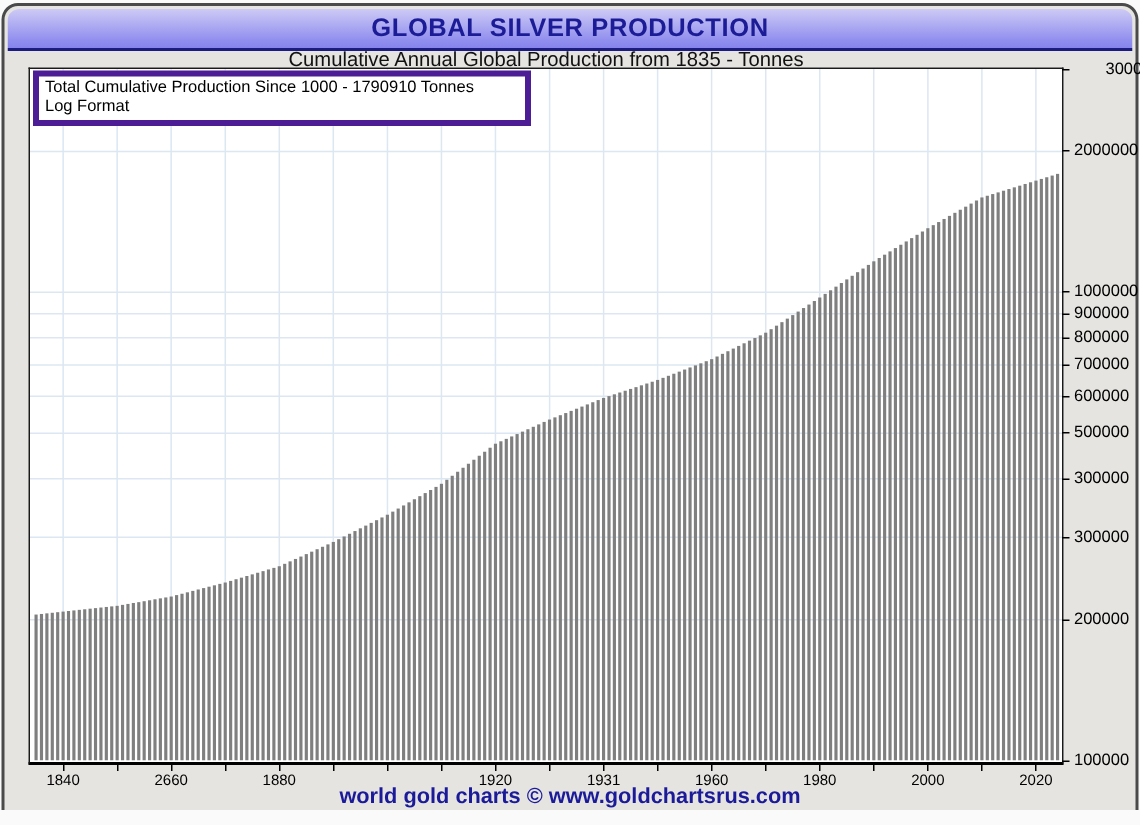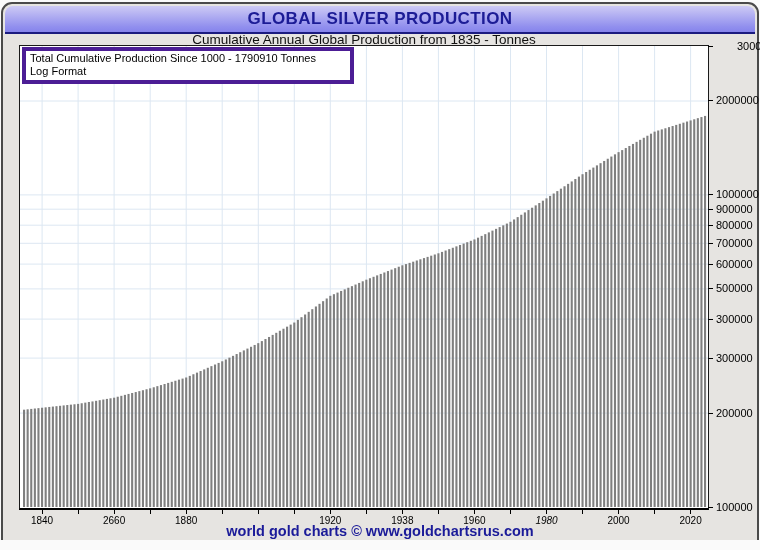--- a/index.html
+++ b/index.html
@@ -306,21 +306,21 @@
         <div class="xtick" style="left: 543.01px; top: 506px;"></div>
         <div class="xtick" style="left: 579.042px; top: 506px;"></div>
         <div class="xtick" style="left: 615.074px; top: 506px;"></div>
         <div class="xtick" style="left: 651.106px; top: 506px;"></div>
         <div class="xtick" style="left: 687.137px; top: 506px;"></div>
         <span class="xlab" style="left: 17.0659px; top: 511px;">1840</span>
         <span class="xlab" style="left: 89.1294px; top: 511px;">2660</span>
         <span class="xlab" style="left: 161.193px; top: 511px;">1880</span>
         <span class="xlab" style="left: 233.256px; top: 511px; margin-top: 27px;">1900</span>
         <span class="xlab" style="left: 305.32px; top: 511px;">1920</span>
-        <span class="xlab" style="left: 377.383px; top: 511px;">1938</span>
+        <span class="xlab" style="left: 377.383px; top: 511px;">1931</span>
         <span class="xlab" style="left: 449.447px; top: 511px;">1960</span>
-        <span class="xlab" style="left: 521.51px; top: 511px; font-style: italic;">1980</span>
+        <span class="xlab" style="left: 521.51px; top: 511px;">1980</span>
         <span class="xlab" style="left: 593.574px; top: 511px;">2000</span>
         <span class="xlab" style="left: 665.637px; top: 511px;">2020</span>
       </div>
     <div class="footer">world gold charts © www.goldchartsrus.com</div>
   </div>
 </div>
 
 </body></html>

